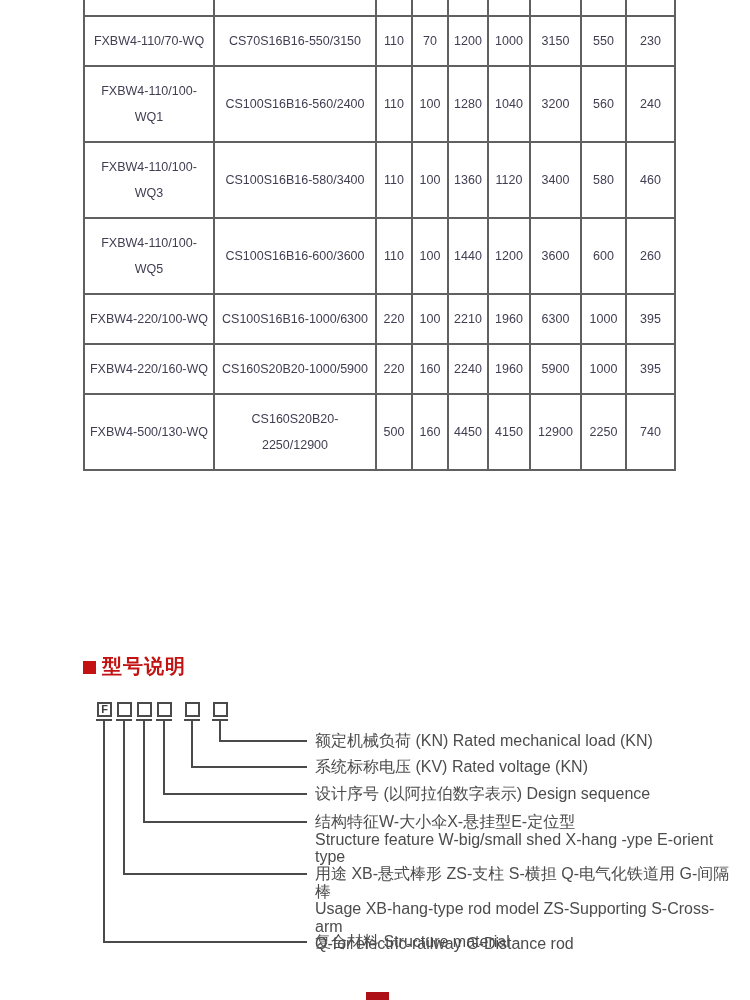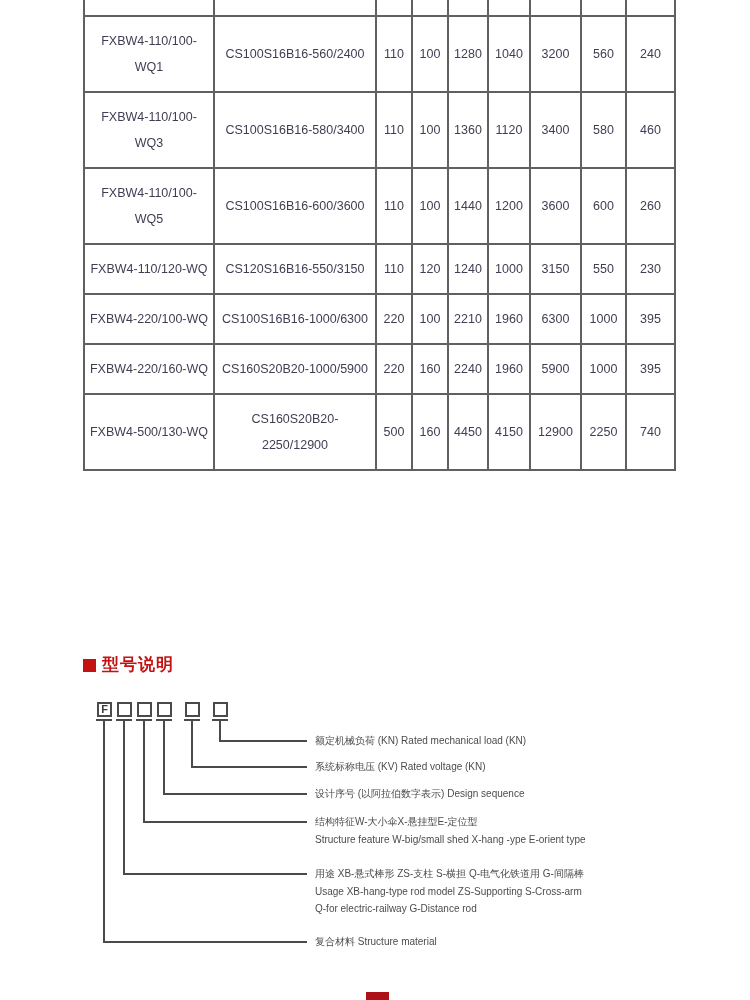--- a/index.html
+++ b/index.html
@@ -19,35 +19,35 @@
     text-align:center; vertical-align:middle;
     font-size:12.5px; color:#413d52;
     line-height:26px; padding:11px 2px; height:26px;
     white-space:pre-line; overflow:hidden;
   }
   table.spec-table tr.partial-row td { height:15px; padding:0; border-top:none; }
 
   
   .section-heading { position:absolute; left:83px; top:653px; display:flex; align-items:center; }
   .red-square { display:inline-block; width:13px; height:13px; background:#c21212; margin-right:6px; margin-top:2px; }
-  .heading-text { font-size:17px; font-weight:bold; color:#c21212; letter-spacing:1px; }
+  .heading-text { font-size:20px; font-weight:bold; color:#c21212; letter-spacing:1px; }
 
   
   .dbox {
     position:absolute; top:702px; width:11px; height:11px;
     border:2px solid #4a4a4a; background:#fff;
     font-size:11px; font-weight:bold; color:#3c3c3c;
     text-align:center; line-height:11px;
   }
   .dtick  { position:absolute; top:719px; width:16px; height:2px; background:#4a4a4a; }
   .dvline { position:absolute; width:2px; background:#4a4a4a; top:721px; }
   .dhline { position:absolute; height:2px; background:#4a4a4a; }
   .dlabel {
     position:absolute; left:315px; max-width:420px;
-    font-size:10px; color:#4c4c4c; line-height:17.5px;
+    font-size:16px; color:#4c4c4c; line-height:17.5px;
     white-space:pre-line;
   }
 
   .footer-bar { position:absolute; left:366px; top:992px; width:23px; height:8px; background:#ad1016; }
 </style>
 </head>
 <body>
 
 <div class="page">
 
@@ -69,20 +69,31 @@
           <td></td>
           <td></td>
           <td></td>
           <td></td>
           <td></td>
           <td></td>
           <td></td>
           <td></td>
         </tr>
         <tr>
+          <td>FXBW4-110/70-WQ</td>
+          <td>CS70S16B16-550/3150</td>
+          <td>110</td>
+          <td>70</td>
+          <td>1200</td>
+          <td>1000</td>
+          <td>3150</td>
+          <td>550</td>
+          <td>230</td>
+        </tr>
+        <tr>
           <td>FXBW4-110/100-
 WQ1</td>
           <td>CS100S16B16-560/2400</td>
           <td>110</td>
           <td>100</td>
           <td>1280</td>
           <td>1040</td>
           <td>3200</td>
           <td>560</td>
           <td>240</td>
@@ -103,31 +114,20 @@
           <td>FXBW4-110/100-
 WQ5</td>
           <td>CS100S16B16-600/3600</td>
           <td>110</td>
           <td>100</td>
           <td>1440</td>
           <td>1200</td>
           <td>3600</td>
           <td>600</td>
           <td>260</td>
-        </tr>
-        <tr>
-          <td>FXBW4-110/120-WQ</td>
-          <td>CS120S16B16-550/3150</td>
-          <td>110</td>
-          <td>120</td>
-          <td>1240</td>
-          <td>1000</td>
-          <td>3150</td>
-          <td>550</td>
-          <td>230</td>
         </tr>
         <tr>
           <td>FXBW4-220/100-WQ</td>
           <td>CS100S16B16-1000/6300</td>
           <td>220</td>
           <td>100</td>
           <td>2210</td>
           <td>1960</td>
           <td>6300</td>
           <td>1000</td>

